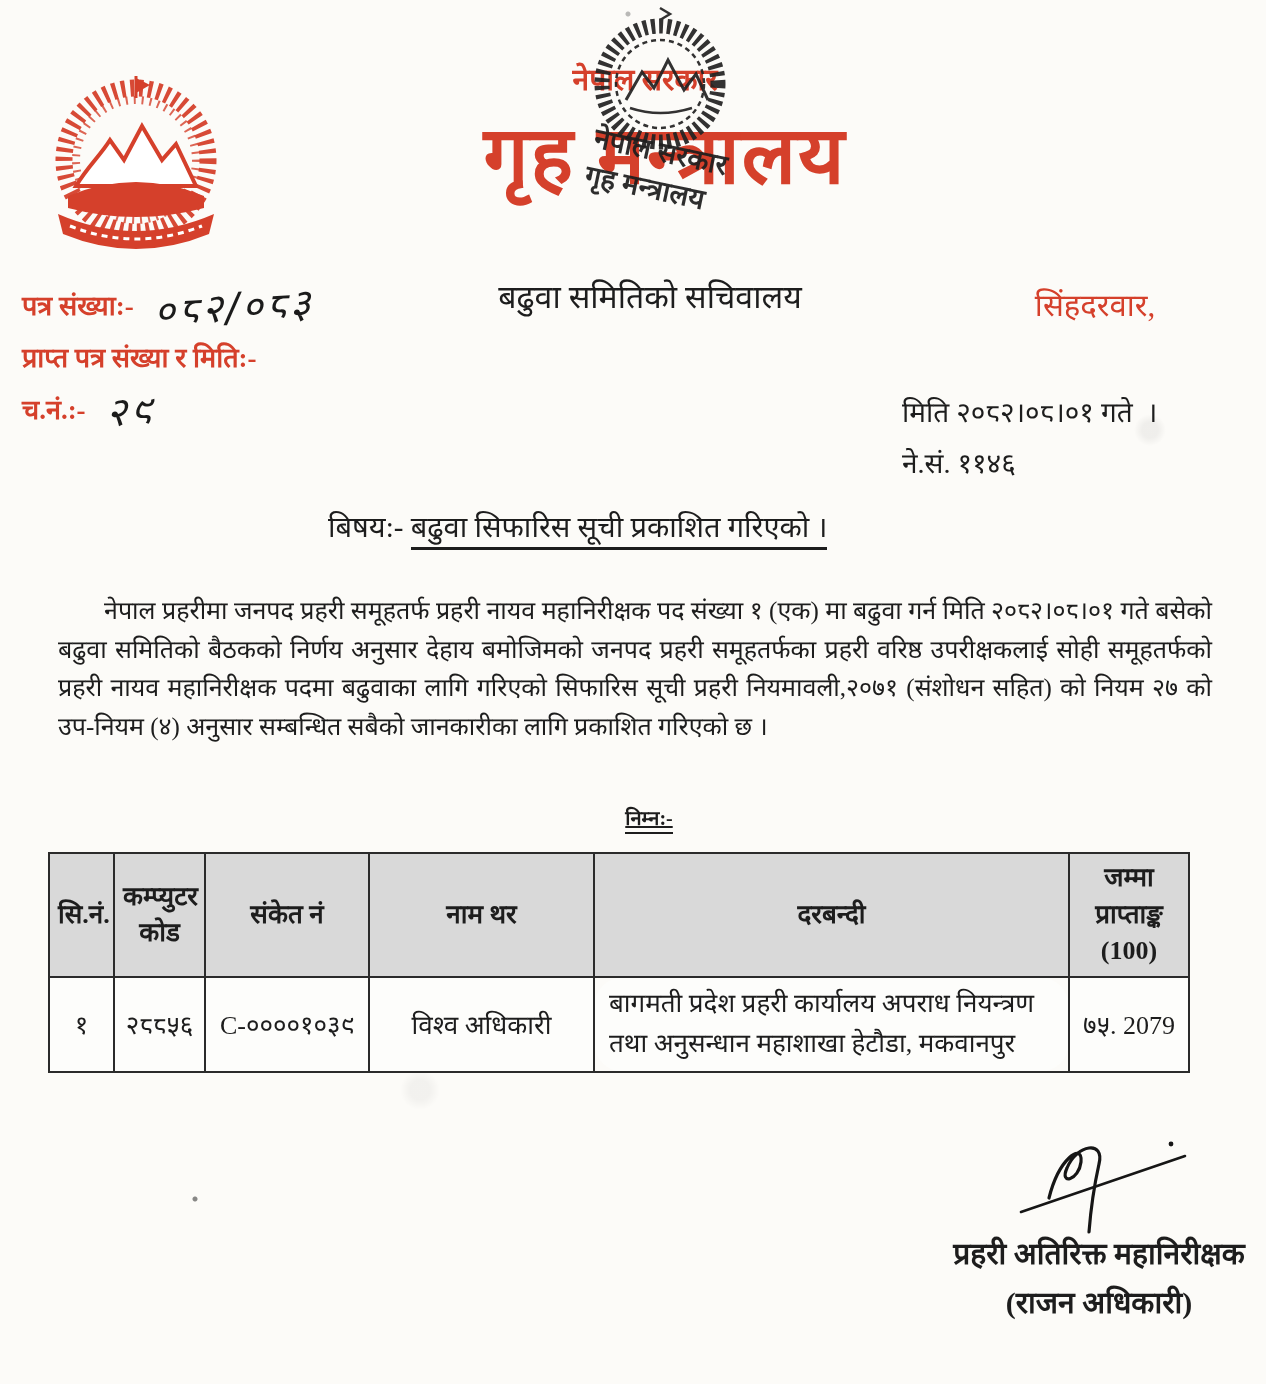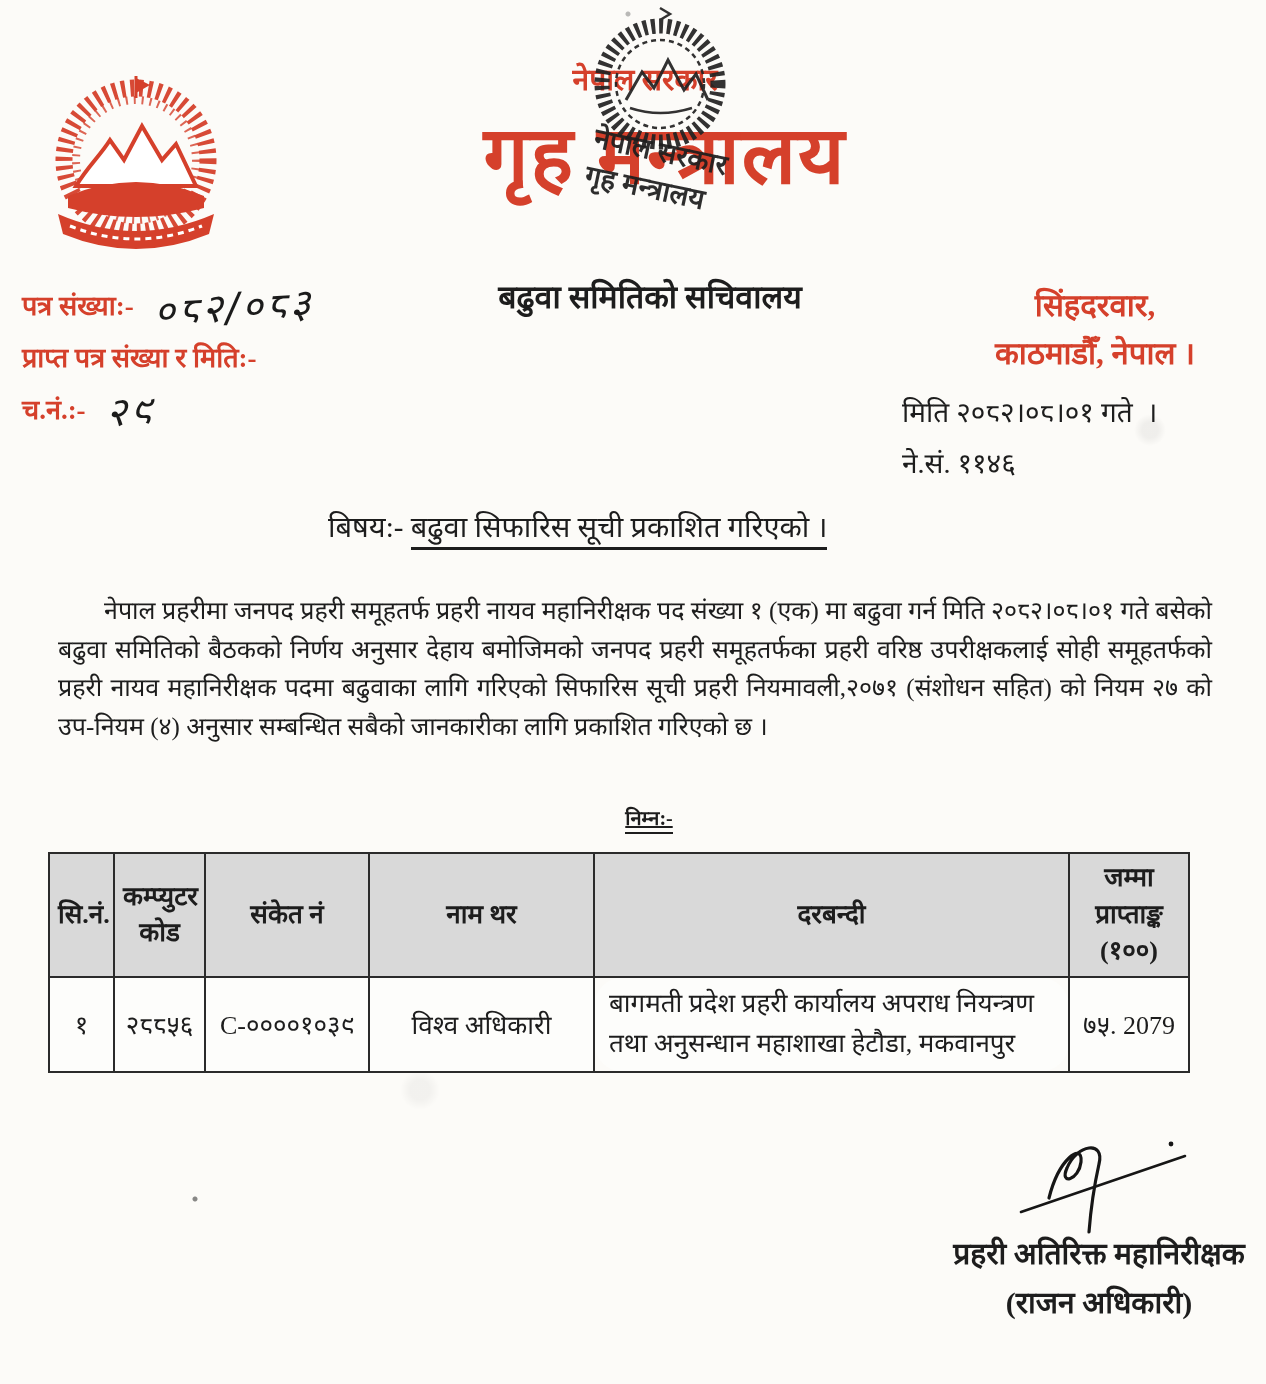--- a/index.html
+++ b/index.html
@@ -19,31 +19,31 @@
   }
   .red{color:var(--accent-red,#d5402b);}
   
   .emblem{position:absolute;left:24px;top:68px;}
   .gov-label{position:absolute;left:500px;top:58px;width:290px;text-align:center;
     font-size:30px;font-weight:700;z-index:0;}
   .ministry-title{position:absolute;left:418px;top:116px;width:494px;text-align:center;
     font-size:80px;font-weight:700;line-height:1;letter-spacing:2px;z-index:1;}
   .stamp{position:absolute;left:552px;top:2px;z-index:2;}
   .secretariat{position:absolute;left:438px;top:274px;width:424px;text-align:center;
-    font-size:32px;font-weight:700;}
+    font-size:32px;font-weight:400;}
   
   .meta-left{position:absolute;left:22px;top:286px;width:430px;font-size:27px;font-weight:700;}
   .meta-left .row{height:52px;white-space:nowrap;}
   .handwriting{display:inline-block;color:#1b1b1b;font-weight:400;font-style:italic;
     font-family:"DejaVu Sans",sans-serif;transform:rotate(-3deg);letter-spacing:3px;
     margin-left:14px;vertical-align:-6px;line-height:1;}
   .hw-lg{font-size:40px;}
   
   .meta-right-red{position:absolute;left:972px;top:282px;width:246px;text-align:center;
-    font-size:31px;font-weight:700;line-height:1.55;}
+    font-size:31px;font-weight:400;line-height:1.55;}
   .meta-right-black{position:absolute;left:902px;top:388px;font-size:28px;line-height:1.82;}
   
   .subject{position:absolute;left:328px;top:506px;font-size:29px;font-weight:400;white-space:nowrap;}
   .subject .underlined{border-bottom:3px solid #1d1d1d;padding-bottom:4px;}
   
   .body-par{position:absolute;left:58px;top:592px;width:1154px;font-size:25px;
     line-height:38.5px;text-align:justify;text-indent:46px;}
   
   .list-label{position:absolute;left:16px;top:804px;width:100%;text-align:center;
     font-size:20px;font-weight:600;text-decoration:underline;}
@@ -109,21 +109,20 @@
       <span class="red">प्राप्त पत्र संख्या र मिति:-</span>
     </div>
     <div class="row">
       <span class="red">च.नं.:-</span>
       <span class="handwriting hw-lg">२९</span>
     </div>
   </div>
 
   <div class="meta-right-red red">
     <div>सिंहदरवार,</div>
-    <div>काठमाडौँ, नेपाल ।</div>
   </div>
   <div class="meta-right-black">
     <div>मिति २०८२।०८।०१ गते &nbsp;।</div>
     <div>ने.सं. ११४६</div>
   </div>
 
   <div class="subject">
     <span>बिषय:-</span>
     <span class="underlined">बढुवा सिफारिस सूची प्रकाशित गरिएको ।</span>
   </div>
@@ -143,21 +142,21 @@
         <col class="c4">
         <col class="c5">
     </colgroup>
     <thead>
       <tr>
         <th>सि.नं.</th>
         <th>कम्प्युटर कोड</th>
         <th>संकेत नं</th>
         <th>नाम थर</th>
         <th>दरबन्दी</th>
-        <th>जम्मा प्राप्ताङ्क (१००)</th>
+        <th>जम्मा प्राप्ताङ्क (100)</th>
       </tr>
     </thead>
     <tbody>
       <tr>
         <td>१</td>
         <td>२८८५६</td>
         <td>C-००००१०३९</td>
         <td>विश्व अधिकारी</td>
         <td class="darbandi">बागमती प्रदेश प्रहरी कार्यालय अपराध नियन्त्रण तथा अनुसन्धान महाशाखा हेटौडा, मकवानपुर</td>
         <td>७५. 2079</td>

